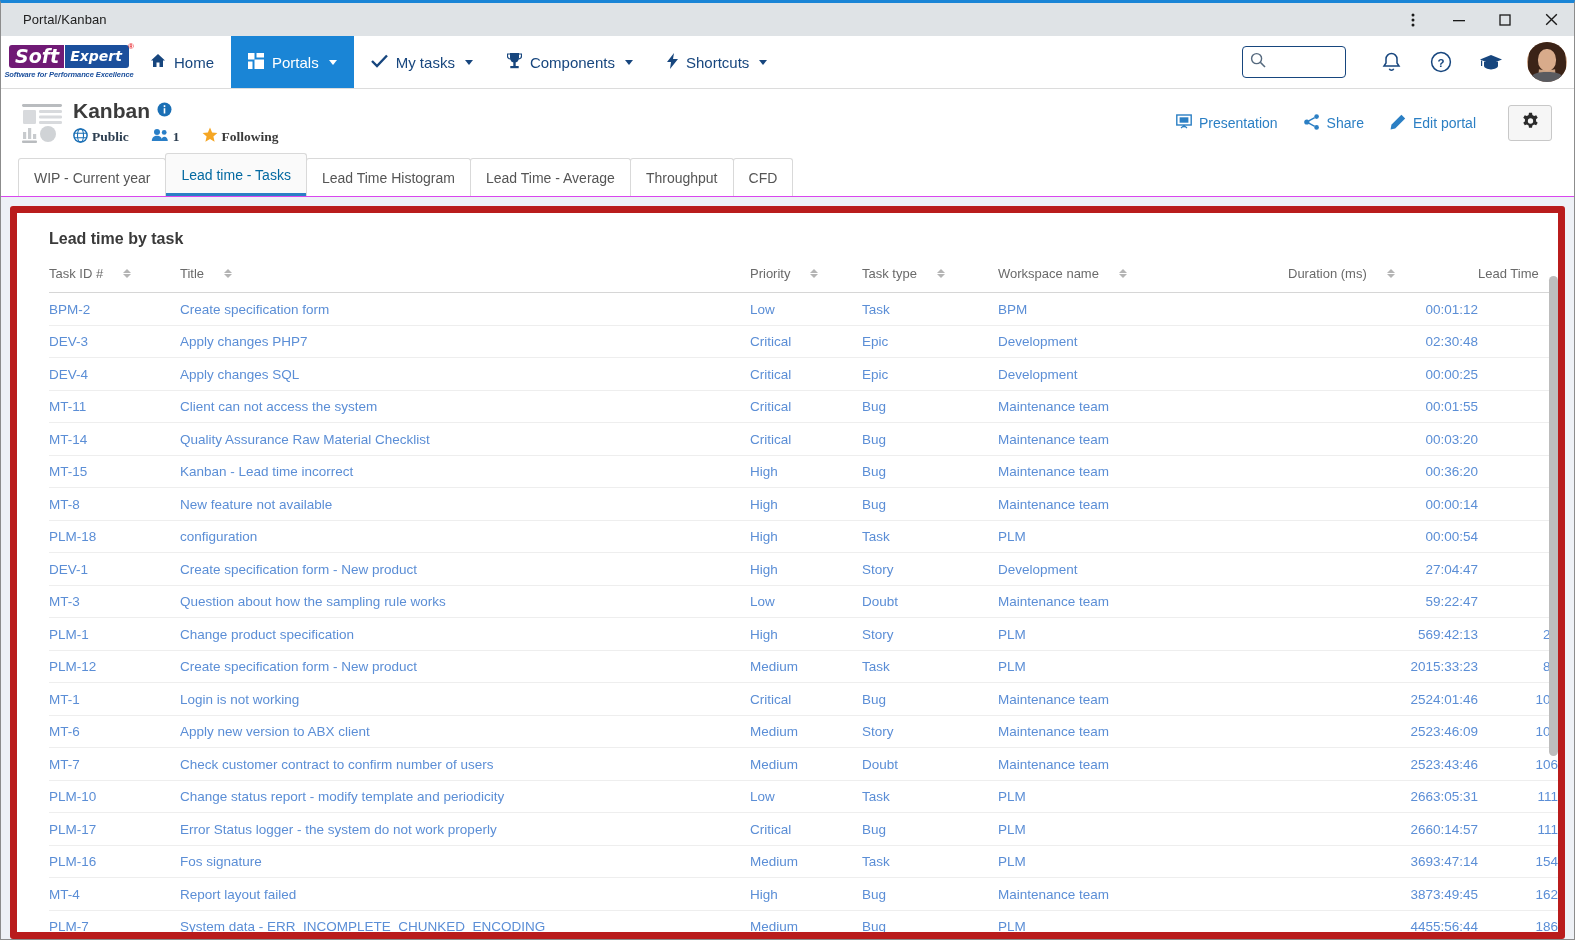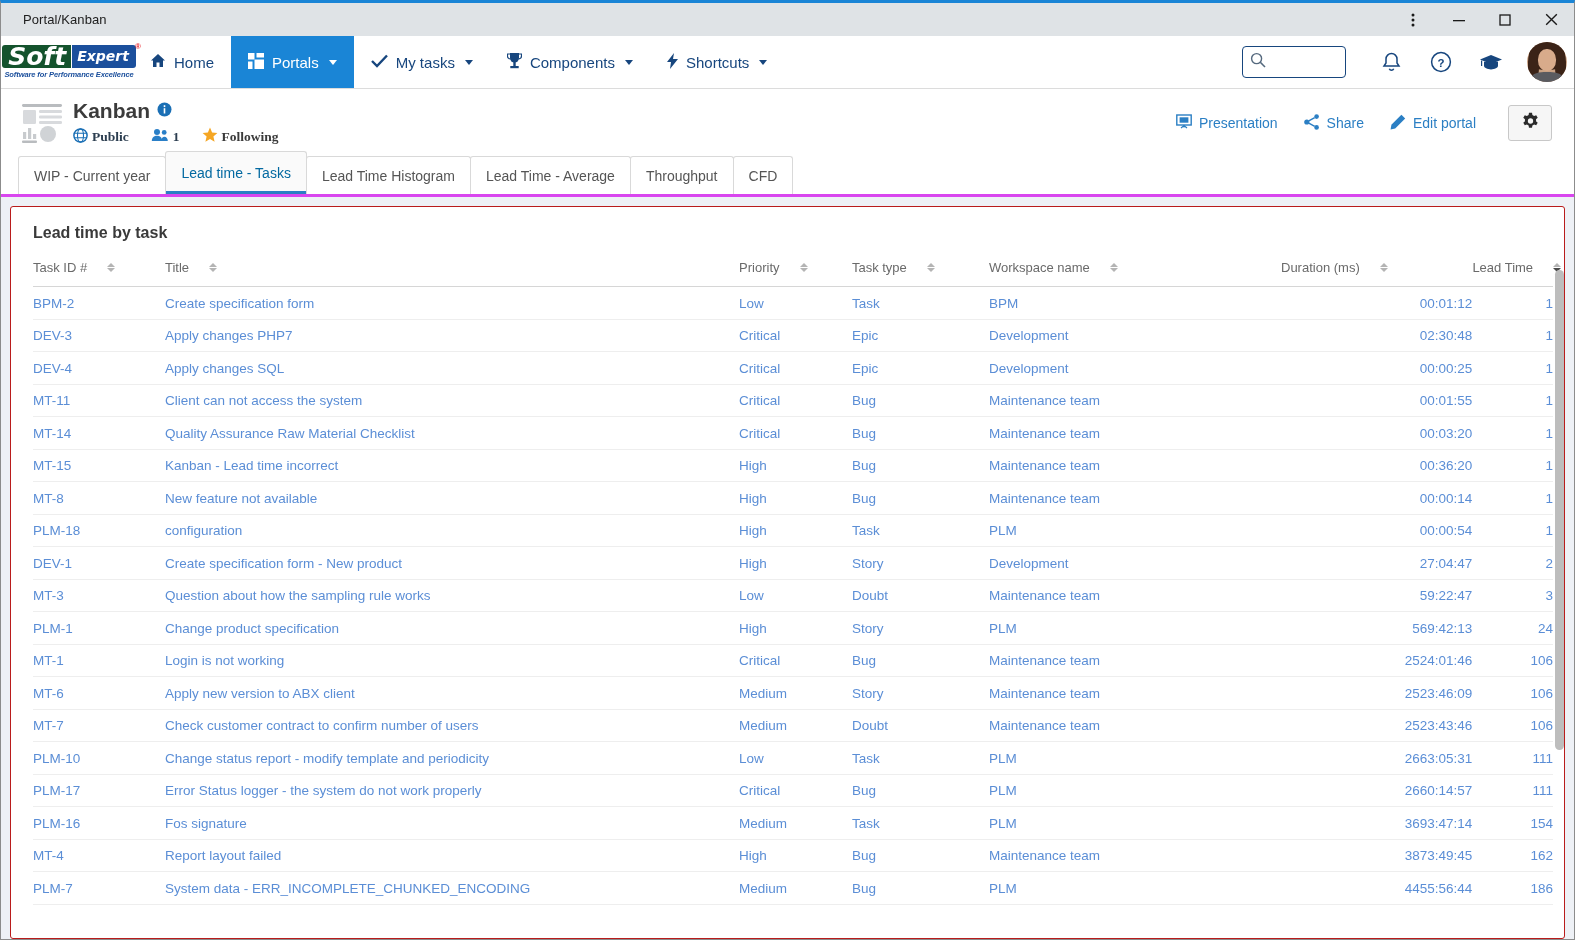--- a/index.html
+++ b/index.html
@@ -45,24 +45,24 @@
     display: flex; align-items: stretch;
     position: relative;
   }
   .brand {
     width: 132px; display: flex; flex-direction: column;
     justify-content: center; align-items: center;
     padding-left: 4px;
   }
   .brand-top { display: flex; align-items: stretch; position: relative; }
   .brand-soft {
-    background: #14532d; color: #fff;
+    background: #701a75; color: #fff;
     font-family: "DejaVu Sans", sans-serif;
     font-weight: bold; font-style: italic;
-    font-size: 25px; line-height: 23px;
+    font-size: 19px; line-height: 23px;
     padding: 0 5px 0 6px;
     border-radius: 3px 0 0 3px;
   }
   .brand-expert {
     background: #1b4f9c; color: #fff;
     font-family: "DejaVu Sans", sans-serif;
     font-weight: bold; font-style: italic;
     font-size: 14px; line-height: 23px;
     padding: 0 7px 0 5px;
     border-radius: 0 3px 3px 0;
@@ -174,21 +174,21 @@
     border-radius: 3px; background: #f6f6f6;
     display: flex; align-items: center; justify-content: center;
     margin-left: 6px;
   }
 
   
   .tabsbar {
     height: 40px; min-height: 40px;
     display: flex; align-items: flex-end;
     padding-left: 17px;
-    border-bottom: 3px solid #d946ef;
+    border-bottom: 1px solid #d946ef;
     background: #fff;
   }
   .tab {
     height: 38px;
     padding: 0 15px;
     display: flex; align-items: center;
     font-size: 14px; color: #555;
     border: 1px solid #d9d9d9;
     border-bottom: none;
     background: #fff;
@@ -210,24 +210,24 @@
 
   
   .content {
     flex: 1;
     background: #eef1f6;
     padding: 9px 9px 0 9px;
     overflow: hidden;
   }
   .panel {
     background: #fff;
-    border: 1px solid #b91c1c;
+    border: 7px solid #b91c1c;
     border-radius: 3px;
     height: 100%;
-    padding: 17px 0 0 0;
+    padding: 17px 0 0 10px;
     display: flex; flex-direction: column;
     overflow: hidden;
   }
   .panel-title {
     font-size: 16px; font-weight: bold; color: #3a3a3a;
     padding: 0 22px 0 22px;
     margin-bottom: 18px;
   }
   .tablewrap {
     flex: 1; overflow: hidden;
@@ -705,20 +705,29 @@
               <tr>
                 <td>PLM-1</td>
                 <td>Change product specification</td>
                 <td>High</td>
                 <td>Story</td>
                 <td>PLM</td>
                 <td class="num">569:42:13</td>
                 <td class="num">24</td>
               </tr>
               <tr>
+                <td>PLM-12</td>
+                <td>Create specification form - New product</td>
+                <td>Medium</td>
+                <td>Task</td>
+                <td>PLM</td>
+                <td class="num">2015:33:23</td>
+                <td class="num">84</td>
+              </tr>
+              <tr>
                 <td>MT-1</td>
                 <td>Login is not working</td>
                 <td>Critical</td>
                 <td>Bug</td>
                 <td>Maintenance team</td>
                 <td class="num">2524:01:46</td>
                 <td class="num">106</td>
               </tr>
               <tr>
                 <td>MT-6</td>

